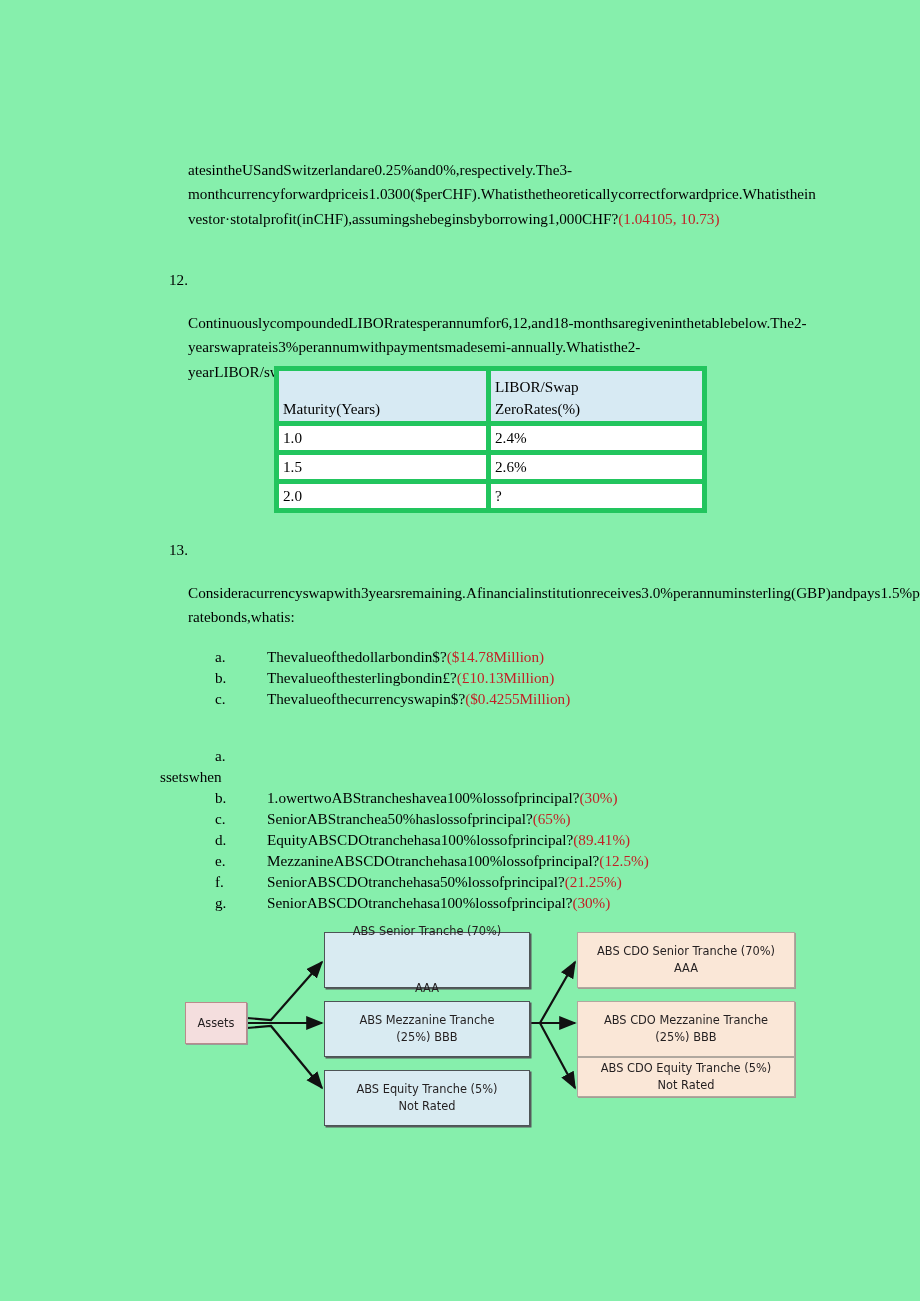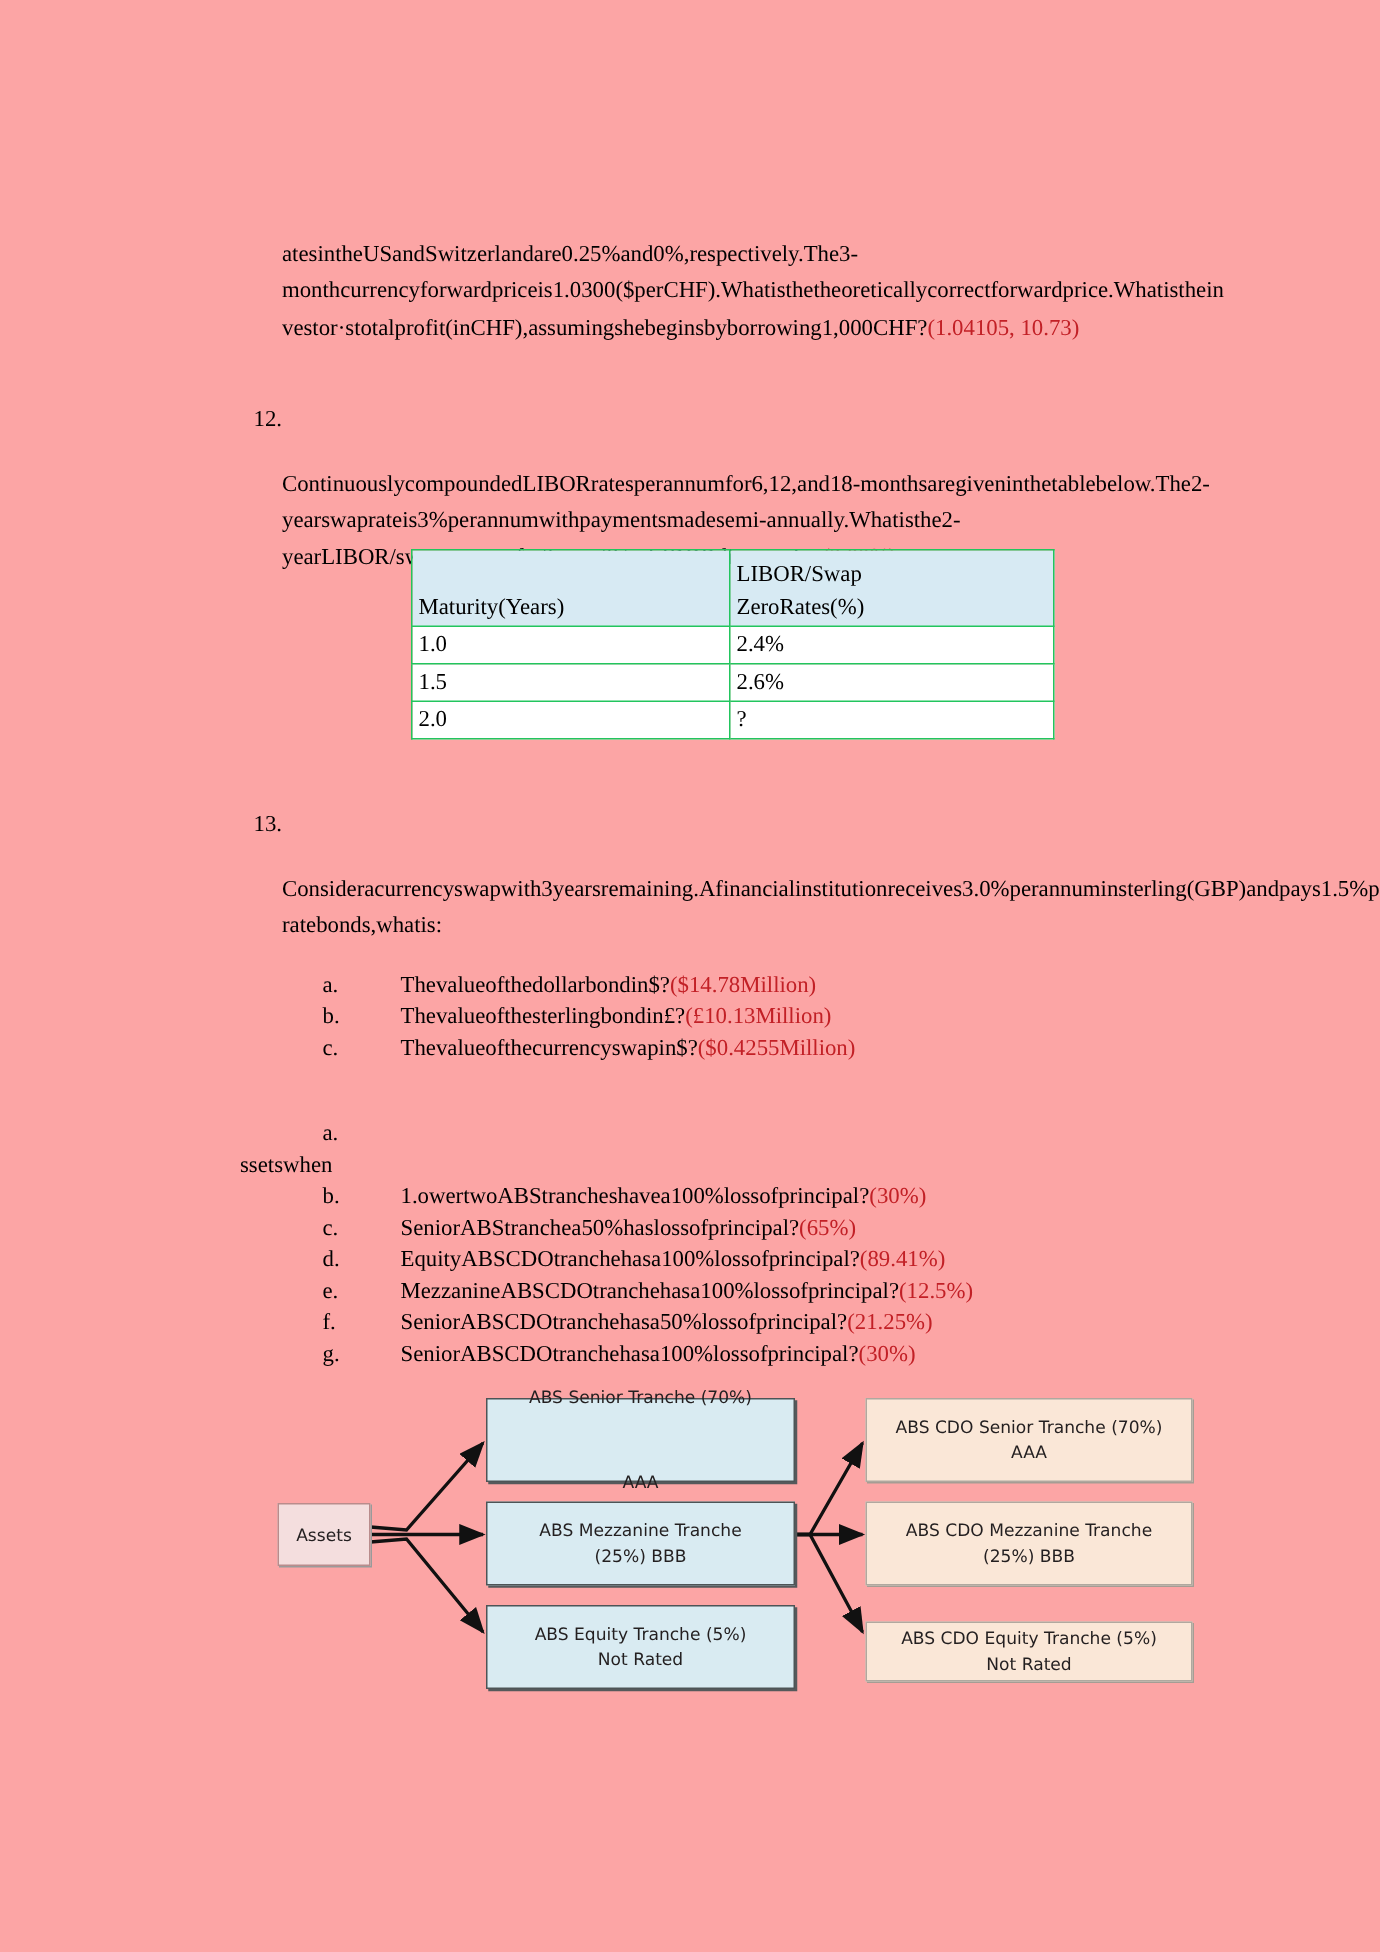--- a/index.html
+++ b/index.html
@@ -8,21 +8,21 @@
     background: #ffffff;
   }
   body {
     font-family: "Liberation Serif", "DejaVu Serif", serif;
     color: #000000;
   }
   #page {
     position: relative;
     width: 920px;
     height: 1301px;
-    background: #fca5a5;
+    background: #86efac;
     overflow: hidden;
   }
 
   
   .para {
     position: absolute;
     font-size: 15.2px;
     line-height: 24.3px;
     text-align: left;
     word-break: break-word;
@@ -73,21 +73,21 @@
     left: 274px;
     top: 366px;
     width: 428px;
     border-collapse: collapse;
     font-size: 15.2px;
     line-height: 22px;
     table-layout: fixed;
   }
   #rates-table th,
   #rates-table td {
-    border: 1px solid #22c55e;
+    border: 5px solid #22c55e;
     text-align: left;
     vertical-align: bottom;
     padding: 1px 3px 1px 4px;
     font-weight: normal;
   }
   #rates-table thead th {
     background: #d7eaf3;
     height: 48px;
     vertical-align: bottom;
   }
@@ -283,19 +283,19 @@
     </div>
 
     <div class="node cdo" style="left:392px; top:14px; width:218px; height:56px;">
       <span class="l2">ABS CDO Senior Tranche (70%)</span>
       <span class="l2">AAA</span>
     </div>
     <div class="node cdo" style="left:392px; top:83px; width:218px; height:56px;">
       <span class="l2">ABS CDO Mezzanine Tranche</span>
       <span class="l2">(25%) BBB</span>
     </div>
-    <div class="node cdo" style="left:392px; top:163px; width:218px; height:40px;">
+    <div class="node cdo" style="left:392px; top:139px; width:218px; height:40px;">
       <span class="l2">ABS CDO Equity Tranche (5%)</span>
       <span class="l2">Not Rated</span>
     </div>
   </div>
 
 </div>
 
 </body></html>

